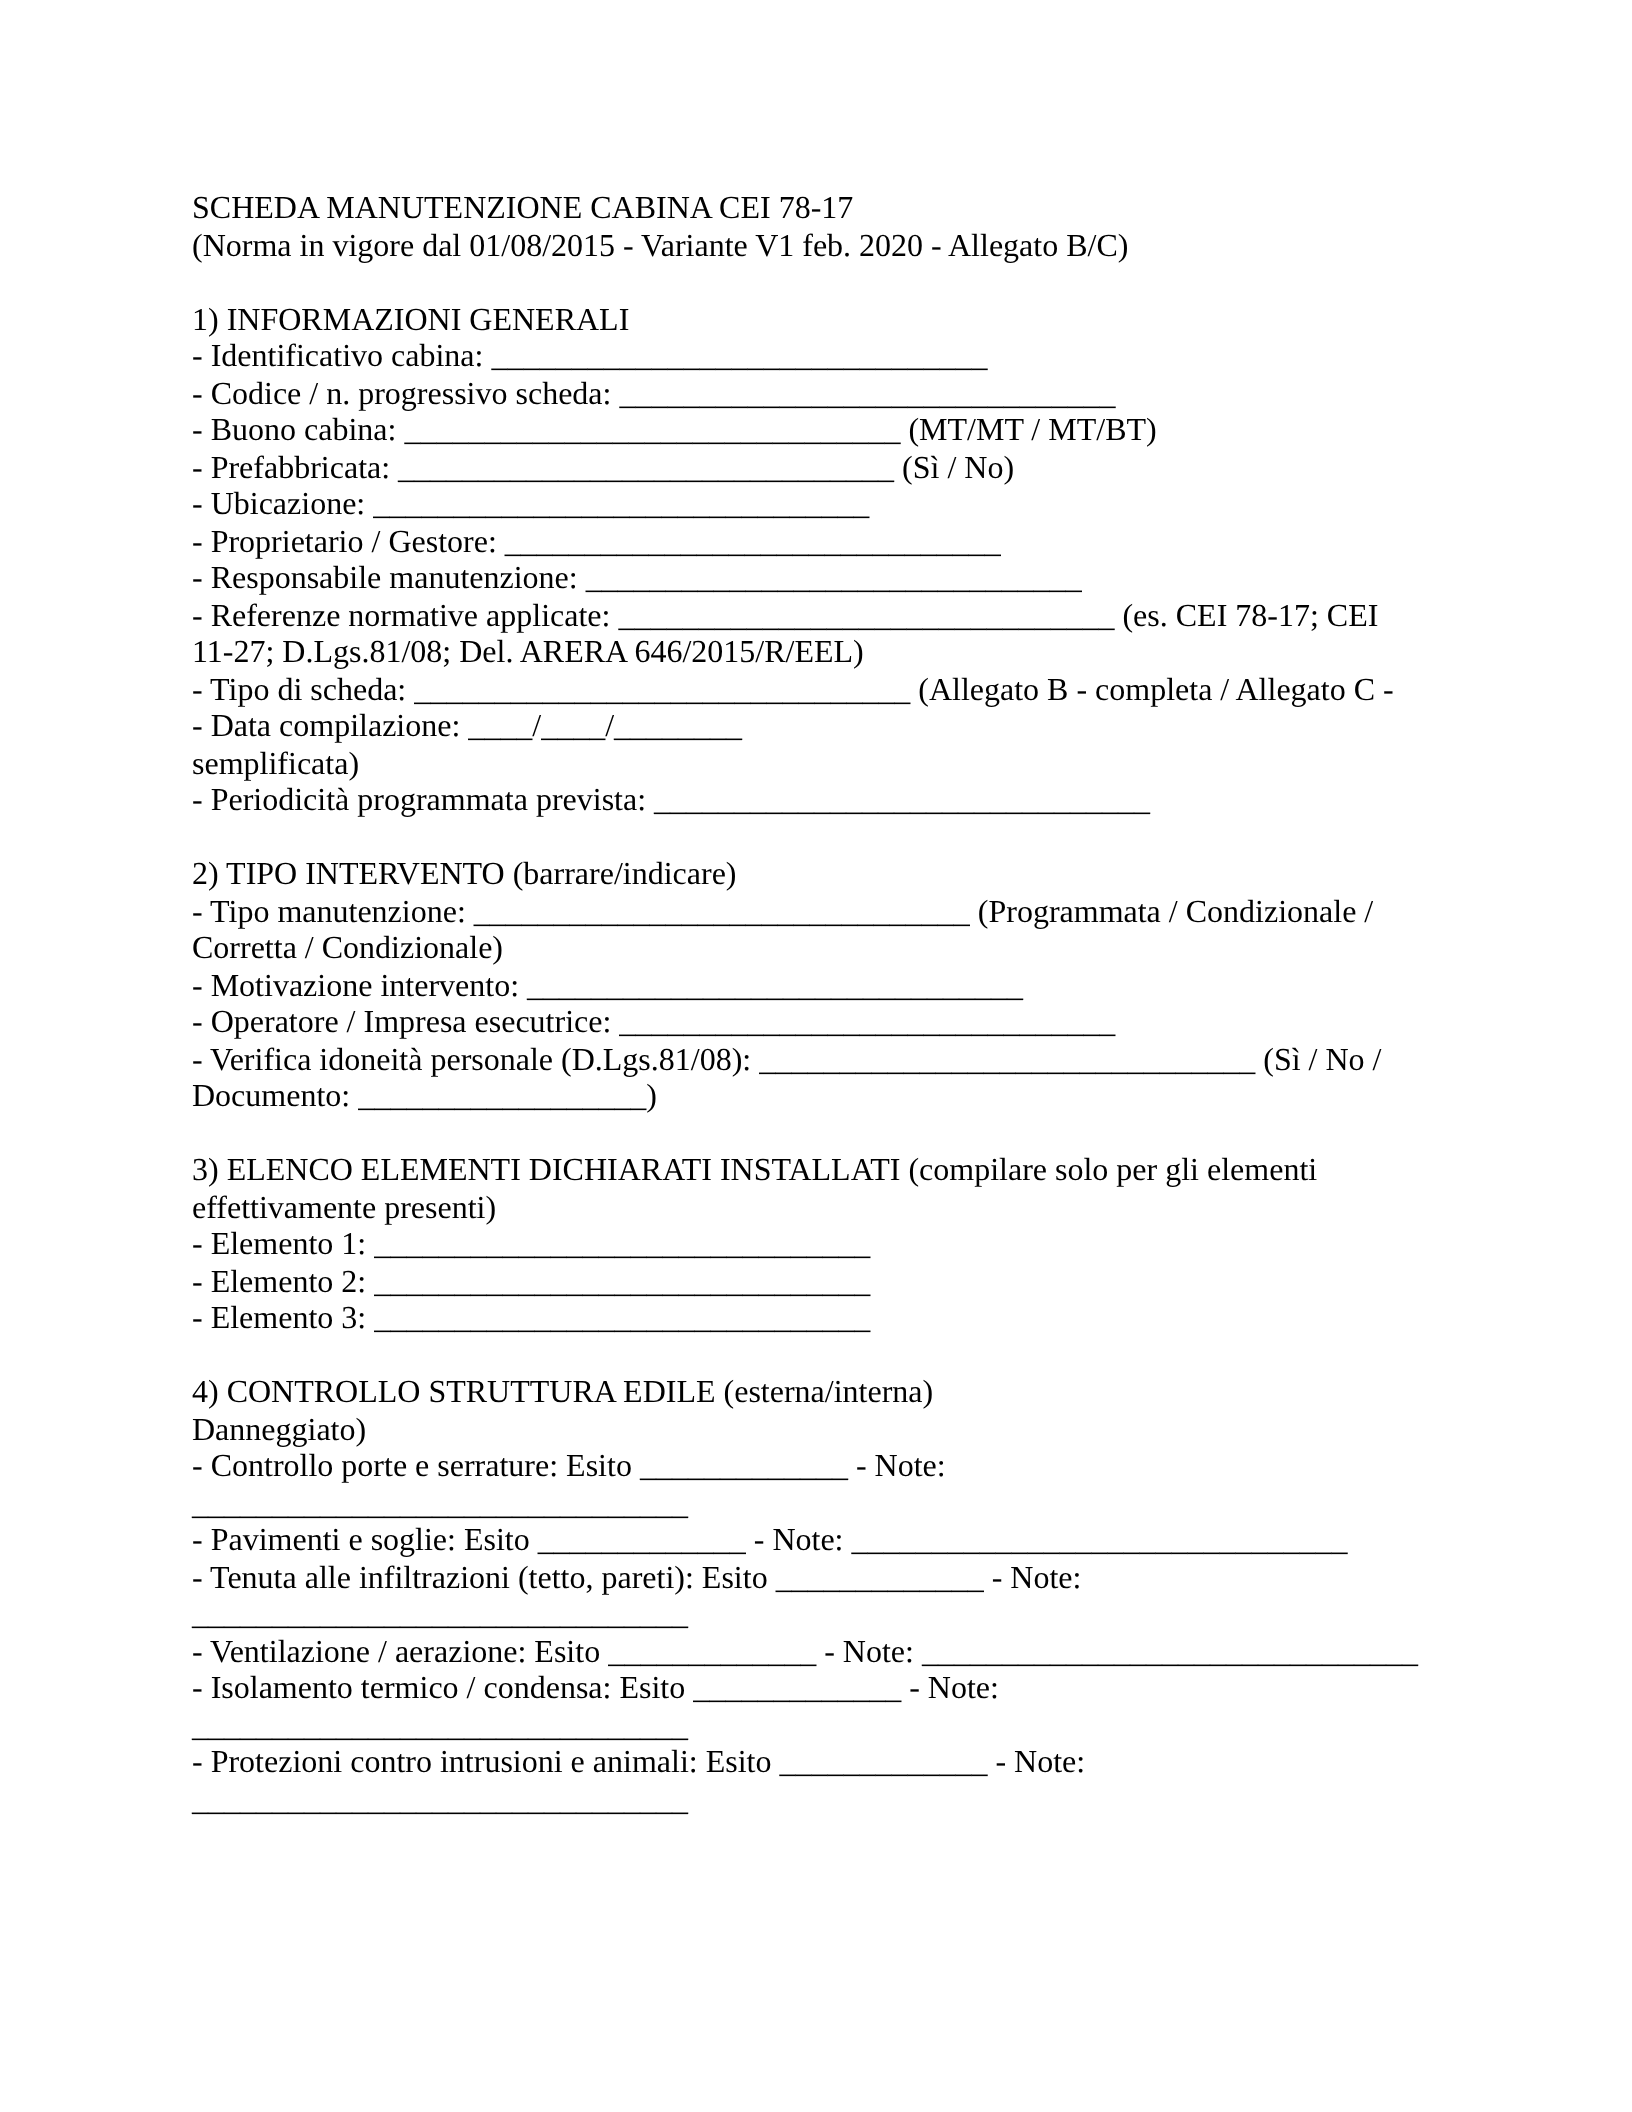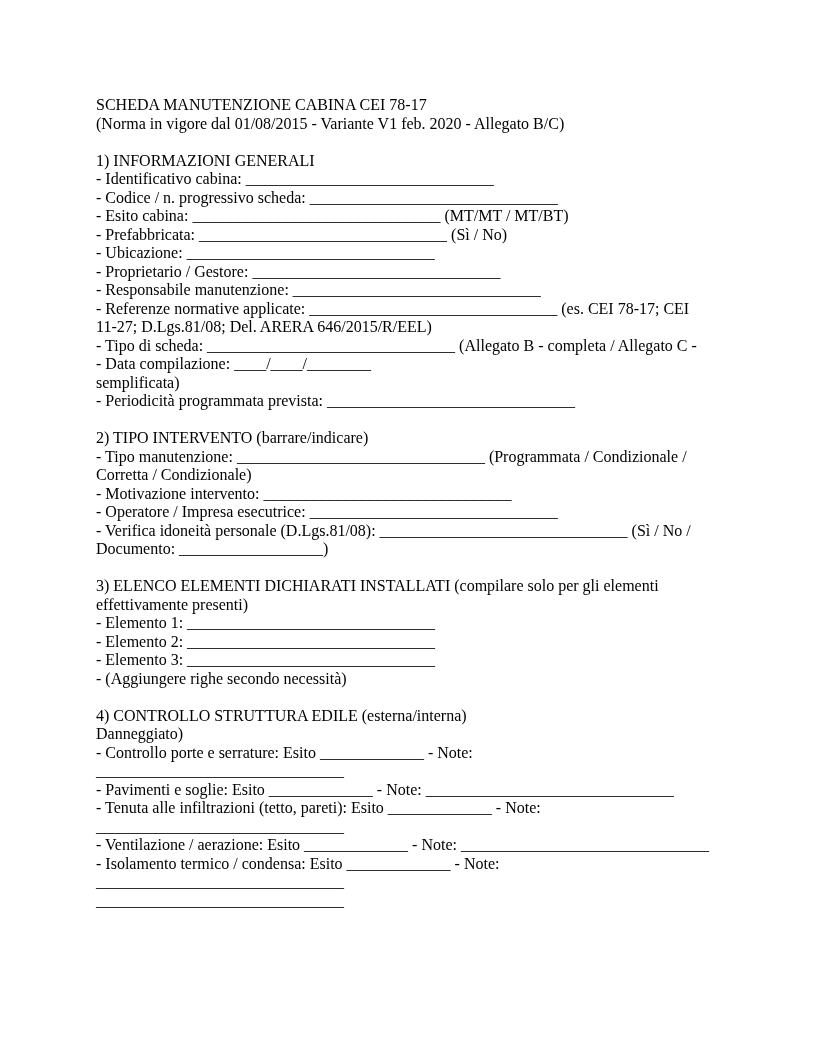--- a/index.html
+++ b/index.html
@@ -39,21 +39,21 @@
   <div class="content">
     <div class="header-block">
       <div class="line">SCHEDA MANUTENZIONE CABINA CEI 78-17</div>
       <div class="line">(Norma in vigore dal 01/08/2015 - Variante V1 feb. 2020 - Allegato B/C)</div>
     </div>
     <div>
         <section>
           <div class="line">1) INFORMAZIONI GENERALI</div>
           <div class="line">- Identificativo cabina: _______________________________</div>
           <div class="line">- Codice / n. progressivo scheda: _______________________________</div>
-          <div class="line">- Esito cabina: _______________________________ (MT/MT / MT/BT)</div>
+          <div class="line">- Buono cabina: _______________________________ (MT/MT / MT/BT)</div>
           <div class="line">- Prefabbricata: _______________________________ (Sì / No)</div>
           <div class="line">- Ubicazione: _______________________________</div>
           <div class="line">- Proprietario / Gestore: _______________________________</div>
           <div class="line">- Responsabile manutenzione: _______________________________</div>
           <div class="line">- Referenze normative applicate: _______________________________ (es. CEI 78-17; CEI</div>
           <div class="line">11-27; D.Lgs.81/08; Del. ARERA 646/2015/R/EEL)</div>
           <div class="line">- Tipo di scheda: _______________________________ (Allegato B - completa / Allegato C -</div>
           <div class="line">- Data compilazione: ____/____/________</div>
           <div class="line">semplificata)</div>
           <div class="line">- Periodicità programmata prevista: _______________________________</div>
@@ -66,30 +66,30 @@
           <div class="line">- Operatore / Impresa esecutrice: _______________________________</div>
           <div class="line">- Verifica idoneità personale (D.Lgs.81/08): _______________________________ (Sì / No /</div>
           <div class="line">Documento: __________________)</div>
         </section>
         <section>
           <div class="line">3) ELENCO ELEMENTI DICHIARATI INSTALLATI (compilare solo per gli elementi</div>
           <div class="line">effettivamente presenti)</div>
           <div class="line">- Elemento 1: _______________________________</div>
           <div class="line">- Elemento 2: _______________________________</div>
           <div class="line">- Elemento 3: _______________________________</div>
-          <div class="line">- (Aggiungere righe secondo necessità)</div>
         </section>
         <section>
           <div class="line">4) CONTROLLO STRUTTURA EDILE (esterna/interna)</div>
           <div class="line">Danneggiato)</div>
           <div class="line">- Controllo porte e serrature: Esito _____________ - Note:</div>
           <div class="line">_______________________________</div>
           <div class="line">- Pavimenti e soglie: Esito _____________ - Note: _______________________________</div>
           <div class="line">- Tenuta alle infiltrazioni (tetto, pareti): Esito _____________ - Note:</div>
           <div class="line">_______________________________</div>
           <div class="line">- Ventilazione / aerazione: Esito _____________ - Note: _______________________________</div>
           <div class="line">- Isolamento termico / condensa: Esito _____________ - Note:</div>
           <div class="line">_______________________________</div>
+          <div class="line">- Protezioni contro intrusioni e animali: Esito _____________ - Note:</div>
           <div class="line">_______________________________</div>
         </section>
       </div>
   </div>
 </div>
 
 </body></html>

